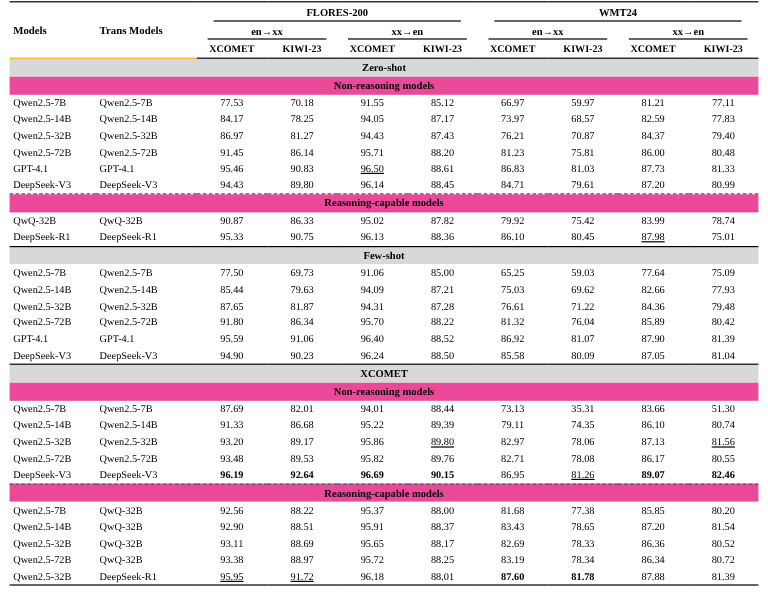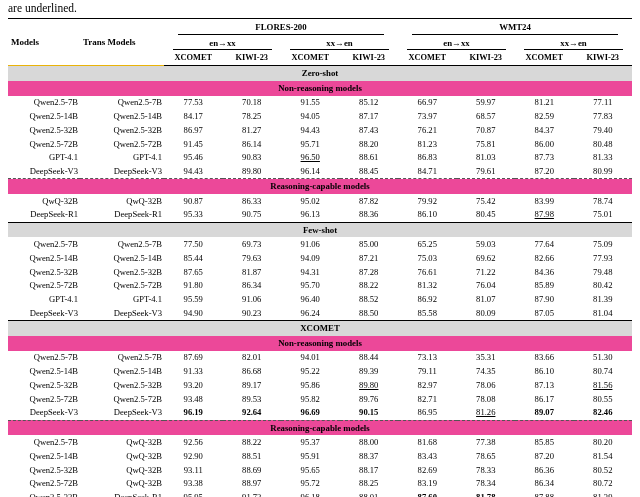--- a/index.html
+++ b/index.html
@@ -25,37 +25,36 @@
     border-bottom: 0.9px solid #000; font-size: 8.8px; font-weight: bold;
   }
   th.h-group .cmid { margin: 0 14px; padding: 3px 0 2px 0; }
   th.h-dir .cmid   { margin: 0 9px;  padding: 2.5px 0 1.5px 0; text-align: center; }
   th.h-metric {
     font-size: 8.4px; text-align: center; padding: 3px 0 3px 0;
     border-bottom: 1px solid #000;
   }
 
   td.cell { font-size: 8.6px; line-height: 10.6px; padding: 1.6px 2px; text-align: center; }
-  td.cell.model { text-align: right; padding-left: 3px; overflow: hidden; white-space: nowrap; font-family: Liberation Serif, serif; }
+  td.cell.model { text-align: left; padding-left: 3px; overflow: hidden; white-space: nowrap; font-family: Liberation Serif, serif; }
   td.band {
     text-align: center; font-weight: bold;
     font-size: 8.8px; line-height: 10.8px; padding: 2px;
   }
   td.section-band { background: #d8d8d8; }
   td.sub-band { background: #ec4899; }
   td.dashed-top { border-top: 1px dashed #555; }
   td.solid-top { border-top: 1px solid #000; }
   .bold { font-weight: bold; }
   .underline { text-decoration: underline; }
 </style>
 </head>
 <body>
 
 <div class="page">
-  <p class="intro">are underlined.</p>
 
   <table class="results">
     <colgroup>
       <col style="width:72px">
         <col style="width:84px">
       <col style="width:58.5px">
         <col style="width:58.5px">
         <col style="width:58.5px">
         <col style="width:58.5px">
       <col style="width:58.5px">

